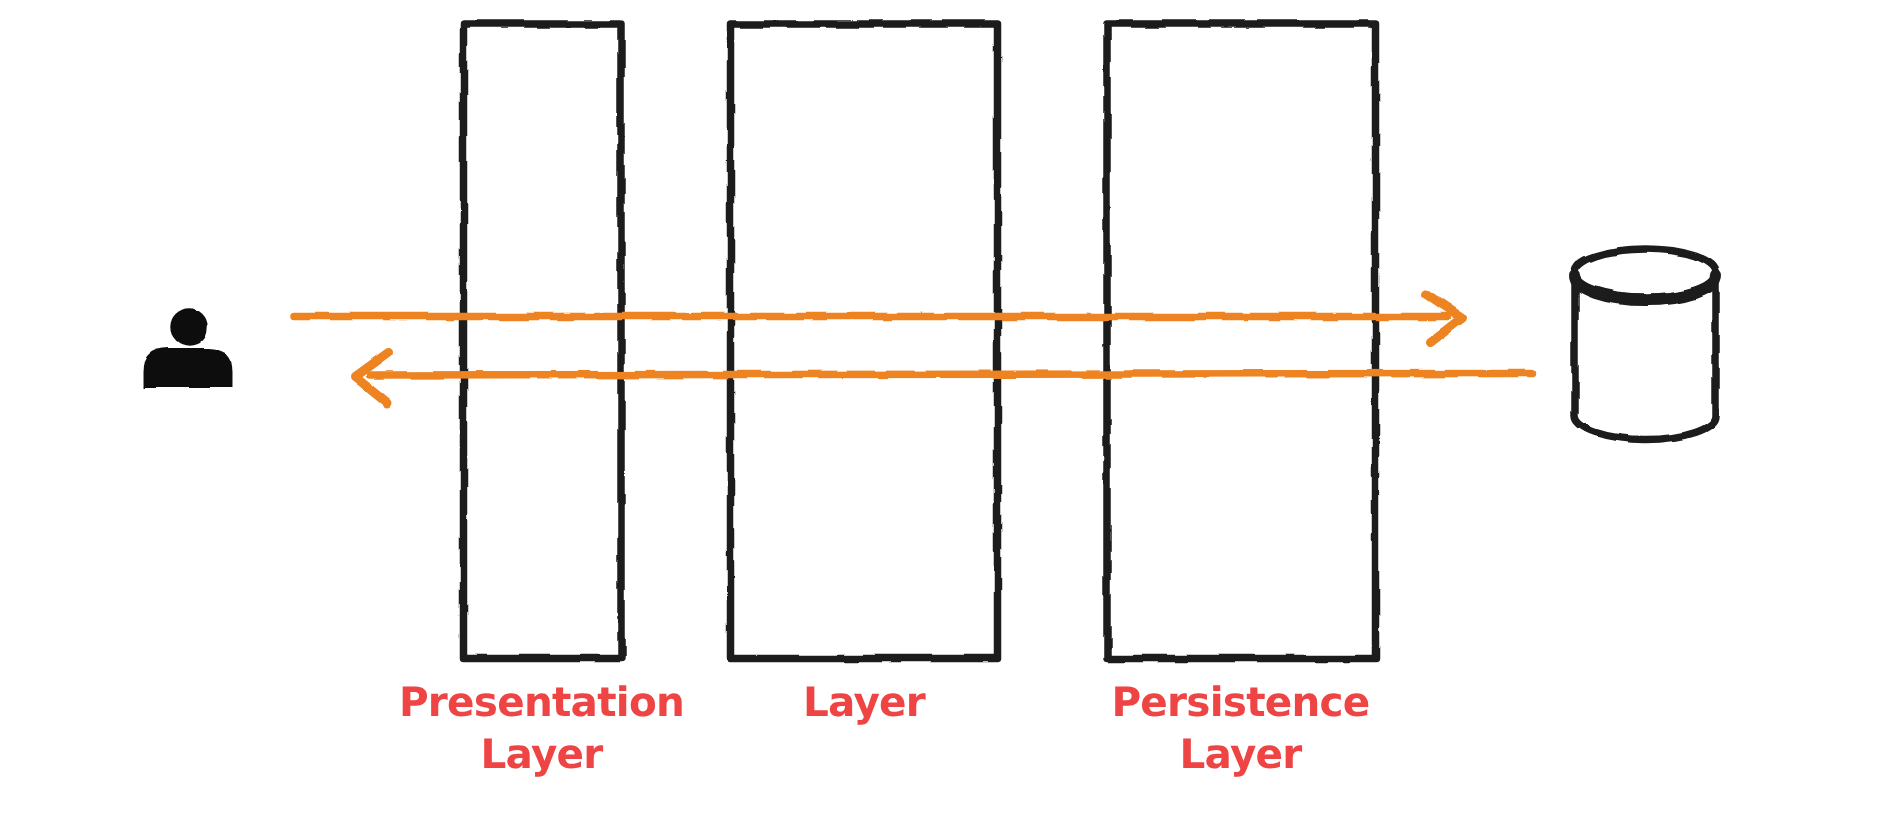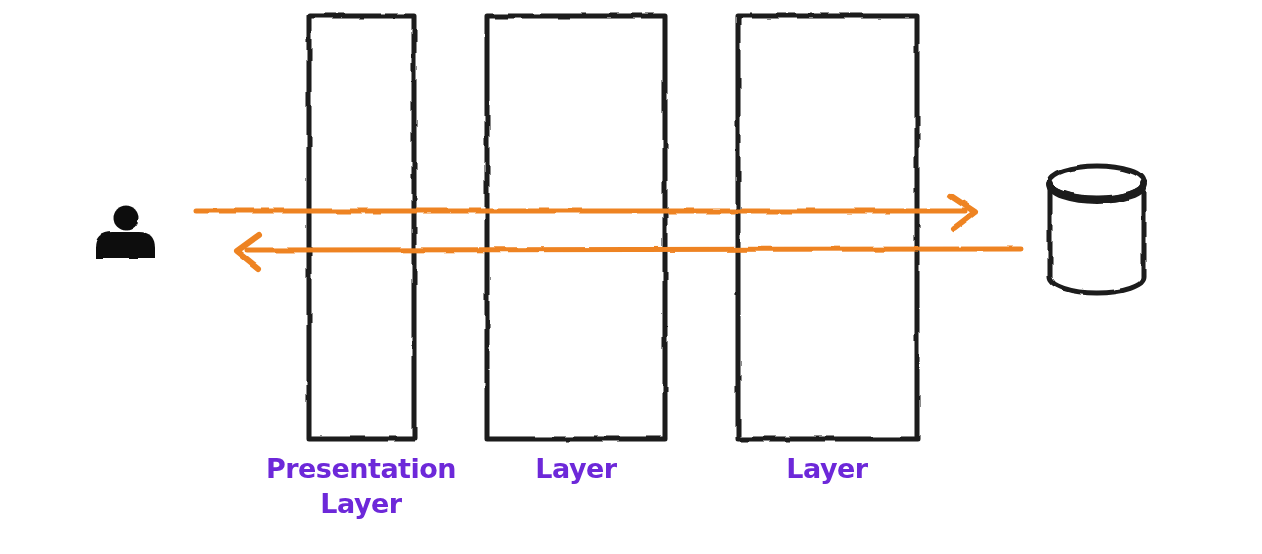--- a/index.html
+++ b/index.html
@@ -21,21 +21,21 @@
     top: 0;
   }
   .layer-label {
     position: absolute;
     top: 451px;
     width: 220px;
     text-align: center;
     font-weight: 700;
     font-size: 27px;
     line-height: 35px;
-    color: #6d28d9;
+    color: #ef4444;
     letter-spacing: -0.5px;
     user-select: none;
   }
   .layer-label span { display: block; }
   .label-presentation { left: 251px; }
   .label-business    { left: 466px; }
   .label-persistence { left: 717px; }
 </style>
 </head>
 <body>
@@ -85,16 +85,17 @@
   <div class="layer-label label-presentation">
     <span>Presentation</span>
     <span>Layer</span>
   </div>
 
   <div class="layer-label label-business">
     <span>Layer</span>
   </div>
 
   <div class="layer-label label-persistence">
+    <span>Persistence</span>
     <span>Layer</span>
   </div>
 
 </div>
 
 </body></html>

